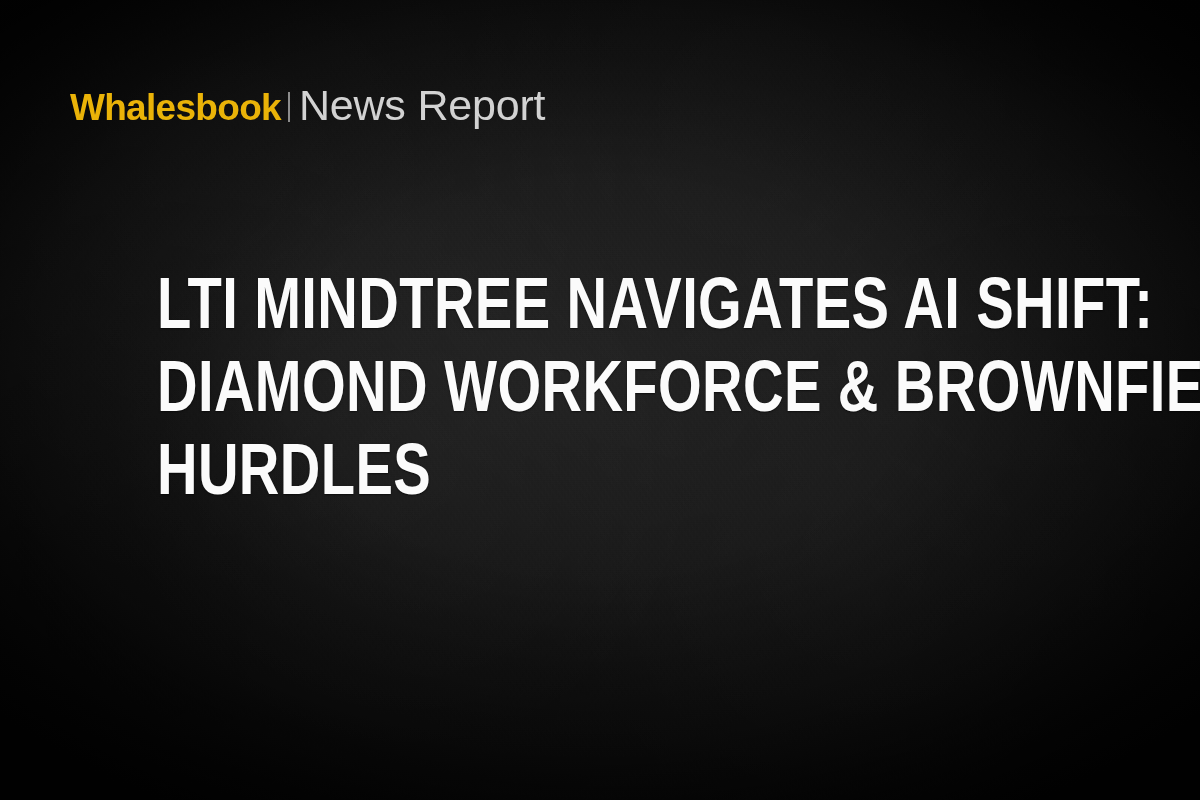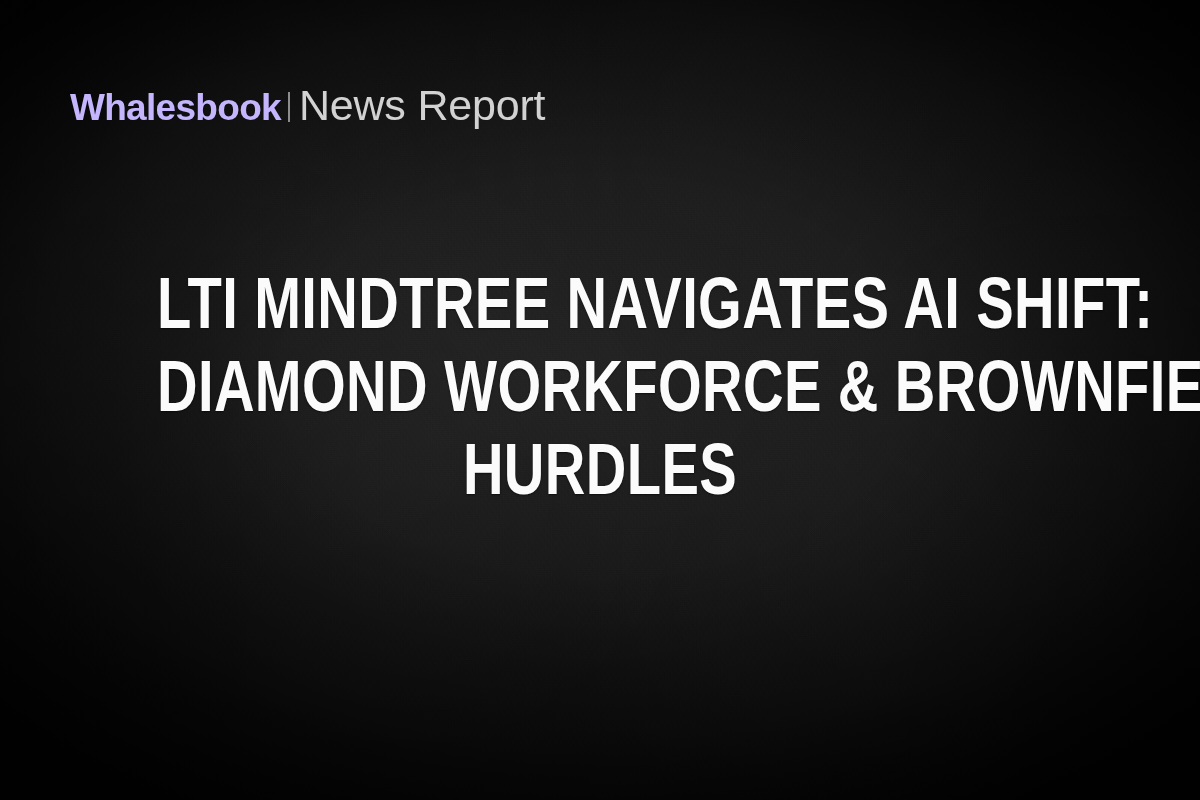--- a/index.html
+++ b/index.html
@@ -107,21 +107,21 @@
     top: 84px;
     display: flex;
     align-items: baseline;
     white-space: nowrap;
   }
   .brand-name {
     font-family: "Liberation Sans", sans-serif;
     font-weight: 700;
     font-size: 37px;
     letter-spacing: -.7px;
-    color: #c4b5fd;
+    color: #eab308;
     line-height: 1;
   }
   .brand-divider {
     display: inline-block;
     width: 2px;
     height: 30px;
     background: #8d8d8d;
     margin: 0 9px 0 7px;
     transform: translateY(2px);
     flex: 0 0 auto;
@@ -134,21 +134,20 @@
     color: #d2d2d2;
     line-height: 1;
   }
 
   
   .headline {
     position: absolute;
     left: 0;
     right: 0;
     top: 262px;
-    text-align: center;
     padding: 0 32px;
   }
   .headline-line {
     font-family: "Liberation Sans Narrow", "Liberation Sans", sans-serif;
     font-weight: 700;
     font-size: 72px;
     line-height: 83px;
     letter-spacing: .5px;
     color: #fbfbfb;
     text-transform: uppercase;

